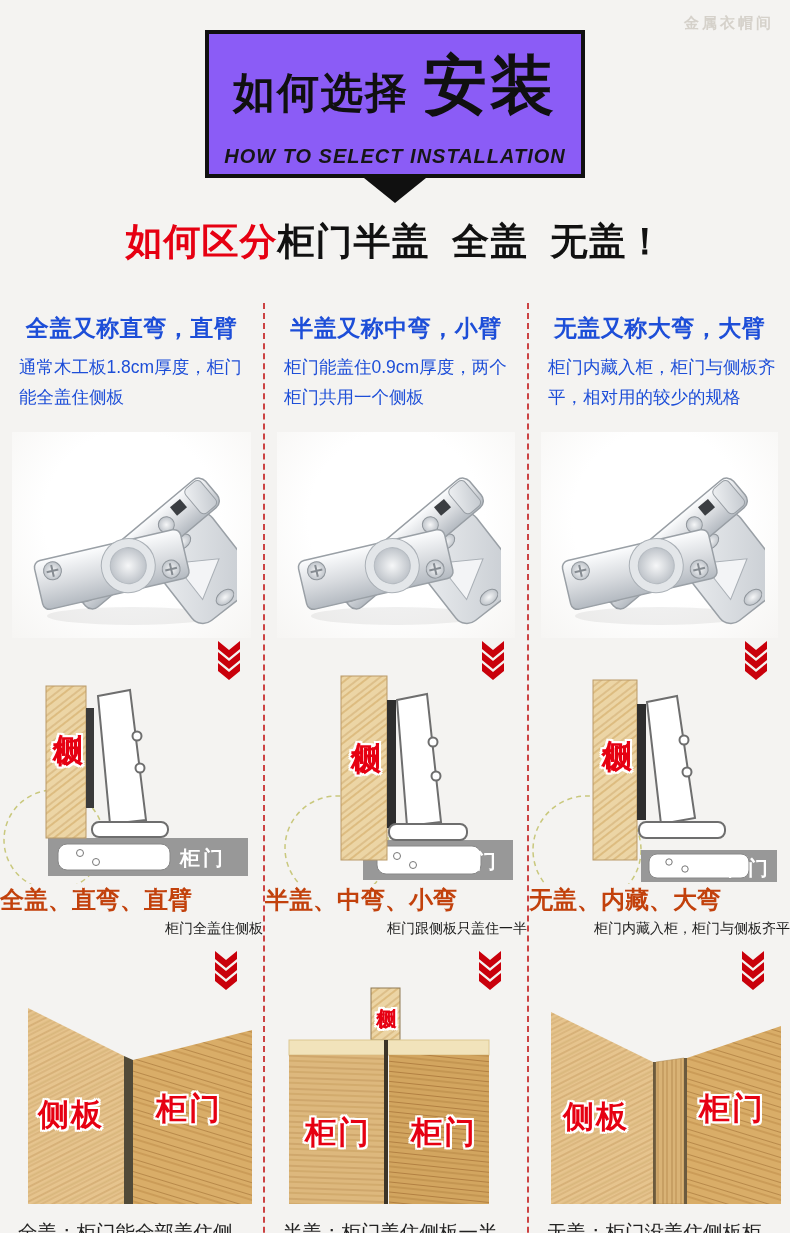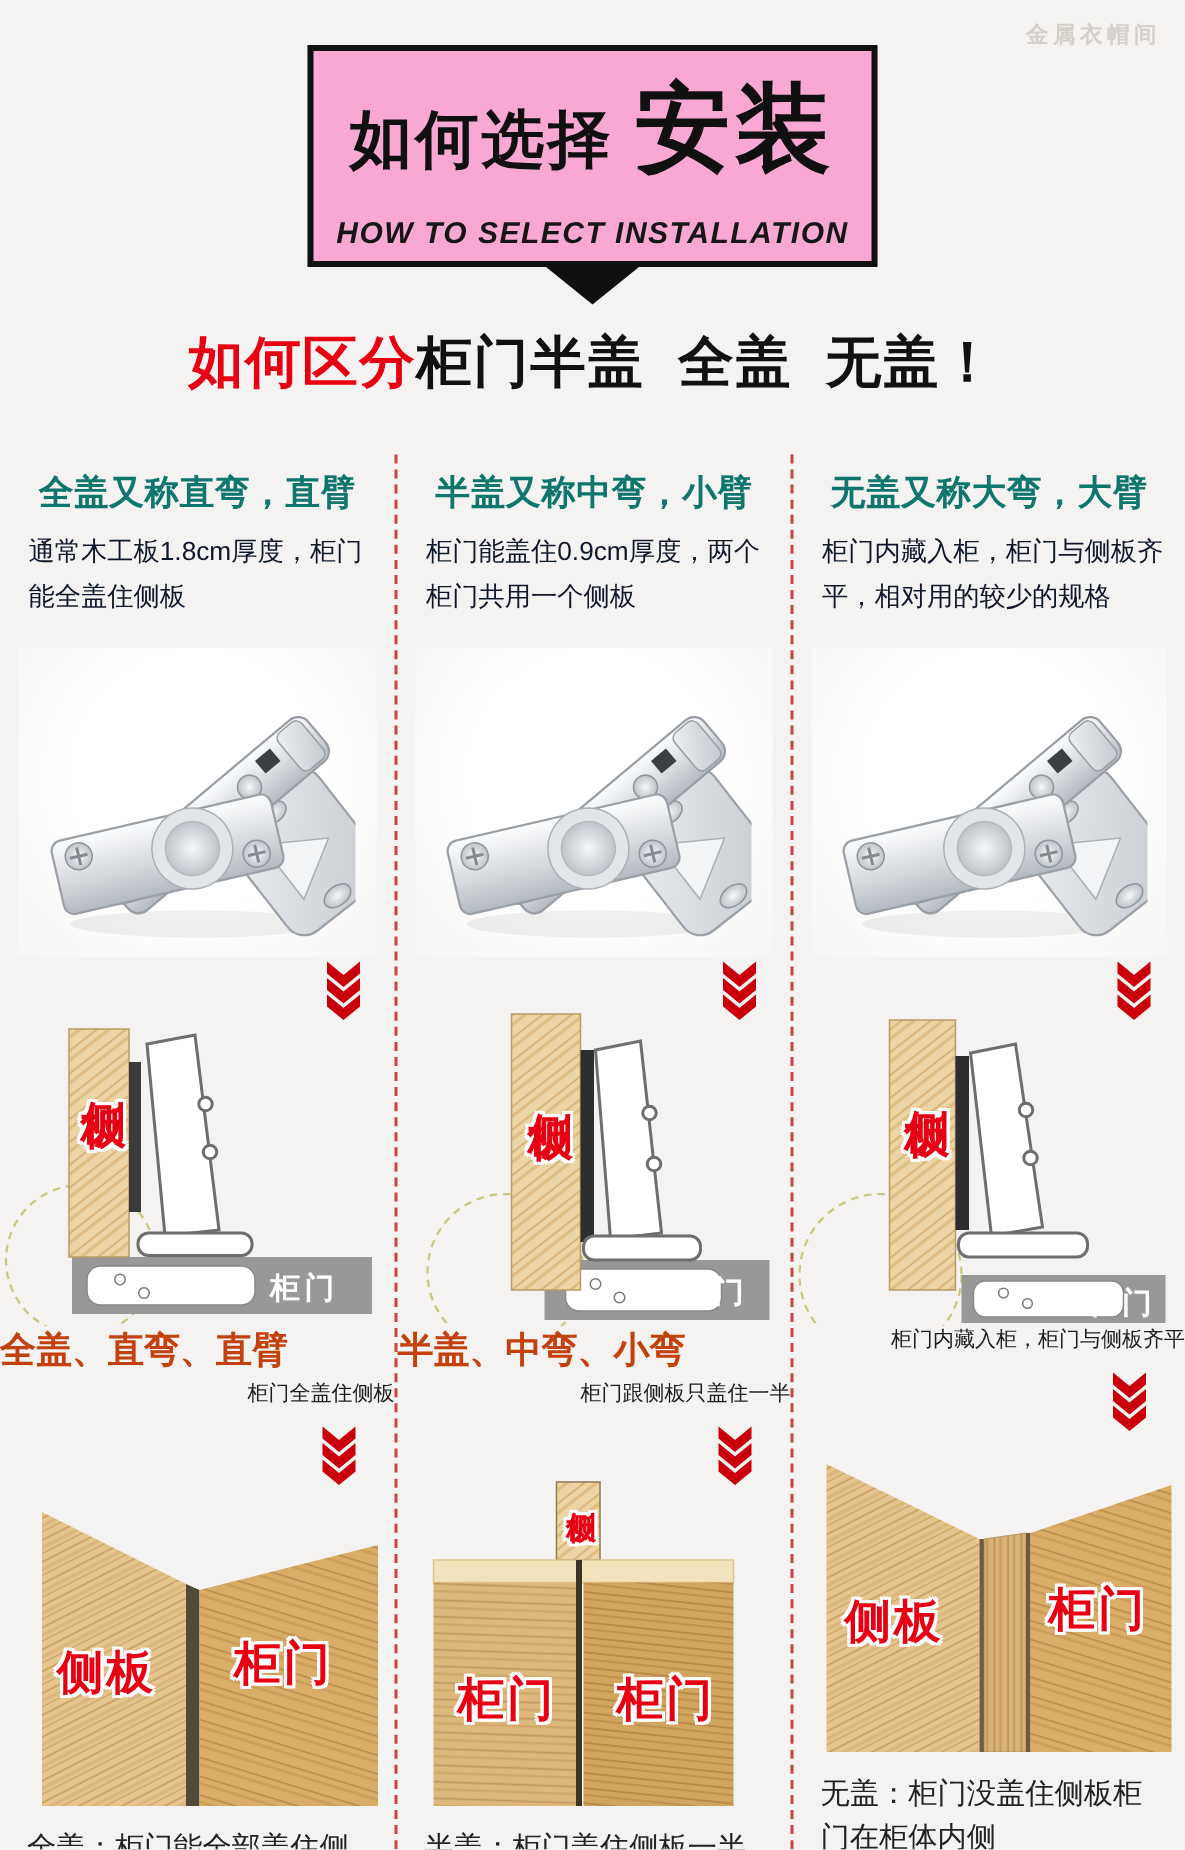--- a/index.html
+++ b/index.html
@@ -2,44 +2,44 @@
 <html><head>
 <meta charset="utf-8">
 <style>
   * { margin:0; padding:0; box-sizing:border-box; }
   body { font-family:"Liberation Sans","DejaVu Sans",sans-serif; background:#fff; }
   .page { position:relative; width:790px; height:1233px; background:#f4f3f1; overflow:hidden; margin:0 auto; }
 
   .watermark { position:absolute; top:14px; right:16px; font-size:15px; letter-spacing:3px;
                color:#d5d1ca; font-weight:600; }
 
-  .banner-box { width:380px; margin:30px auto 0; border:4px solid #101010; background:#f9a8d4;
+  .banner-box { width:380px; margin:30px auto 0; border:4px solid #101010; background:#8b5cf6;
                 text-align:center; padding:8px 6px 6px; }
   .banner-title { display:flex; align-items:baseline; justify-content:center; color:#101010; }
   .banner-title .t1 { font-size:42px; font-weight:700; letter-spacing:2px; }
   .banner-title .t2 { font-size:64px; font-weight:900; margin-left:14px; letter-spacing:3px; }
   .banner-sub { font-style:italic; font-size:20px; font-weight:700; color:#161616;
                 letter-spacing:1px; margin-top:16px; }
   .tri-down { width:0; height:0; margin:0 auto; border-left:31px solid transparent;
               border-right:31px solid transparent; border-top:25px solid #101010; }
 
   .heading { text-align:center; margin-top:14px; margin-bottom:36px;
              font-size:37px; font-weight:700; letter-spacing:1px; }
   .heading span { white-space:pre; }
   .heading .red { color:#e60012; }
   .heading .blk { color:#111; }
 
   .cols { display:grid; grid-template-columns:263px 264px 263px; }
   .col { position:relative; min-height:990px; }
   .col + .col { border-left:2px dashed #cc4343; }
 
-  .col-title { text-align:center; font-size:23px; font-weight:800; color:#0f766e;
+  .col-title { text-align:center; font-size:23px; font-weight:800; color:#1d4ed8;
                padding-top:10px; letter-spacing:0.5px; }
   .col-desc  { margin-top:8px; padding:0 14px 0 19px; font-size:17.5px; line-height:1.72;
-               color:#0f172a; height:74px; }
+               color:#1d4ed8; height:74px; }
 
   .hinge-box { margin:6px 12px 0; height:206px; display:flex; align-items:center; justify-content:center;
                background:radial-gradient(ellipse at 50% 42%, #ffffff 52%, #f6f5f3 100%); }
 
   .chev-row  { height:36px; text-align:right; padding-right:22px; margin-top:2px; }
   .chev-row2 { height:42px; text-align:right; padding-right:25px; }
 
   .diagram { position:relative; height:212px; margin-top:-4px; }
   .diagram svg, .photo svg { position:absolute; left:0; top:0; }
 
@@ -294,20 +294,21 @@
           <rect x="64" y="8" width="44" height="180" fill="url(#woodD)" stroke="#b99a68"></rect>
           <rect x="108" y="32" width="9" height="116" fill="#2e2e2e"></rect>
           <path d="M118,30 L148,24 L166,146 L132,152 Z" fill="#fff" stroke="#6e6e6e" stroke-width="2"></path>
           <rect x="110" y="150" width="86" height="16" rx="7" fill="#fff" stroke="#6e6e6e" stroke-width="2"></rect>
           <circle cx="155" cy="68" r="4.5" fill="#fff" stroke="#6e6e6e" stroke-width="2"></circle>
           <circle cx="158" cy="100" r="4.5" fill="#fff" stroke="#6e6e6e" stroke-width="2"></circle>
         </svg>
         <div class="outline-red vert diag-side" style="left:67px; top:44px;">侧板</div>
         <div class="door-label" style="left:196px; top:183px;">柜门</div>
       </div>
+      <div class="result-title">无盖、内藏、大弯</div>
       <div class="result-desc">柜门内藏入柜，柜门与侧板齐平</div>
       <div class="chev-row2">
         <svg width="24" height="40" viewBox="0 0 24 40">
           <use href="#chev"></use>
             <use href="#chev" y="11"></use>
             <use href="#chev" y="22"></use>
         </svg>
       </div>
       <div class="photo">
         <svg width="251" height="212" viewBox="0 0 251 212">

